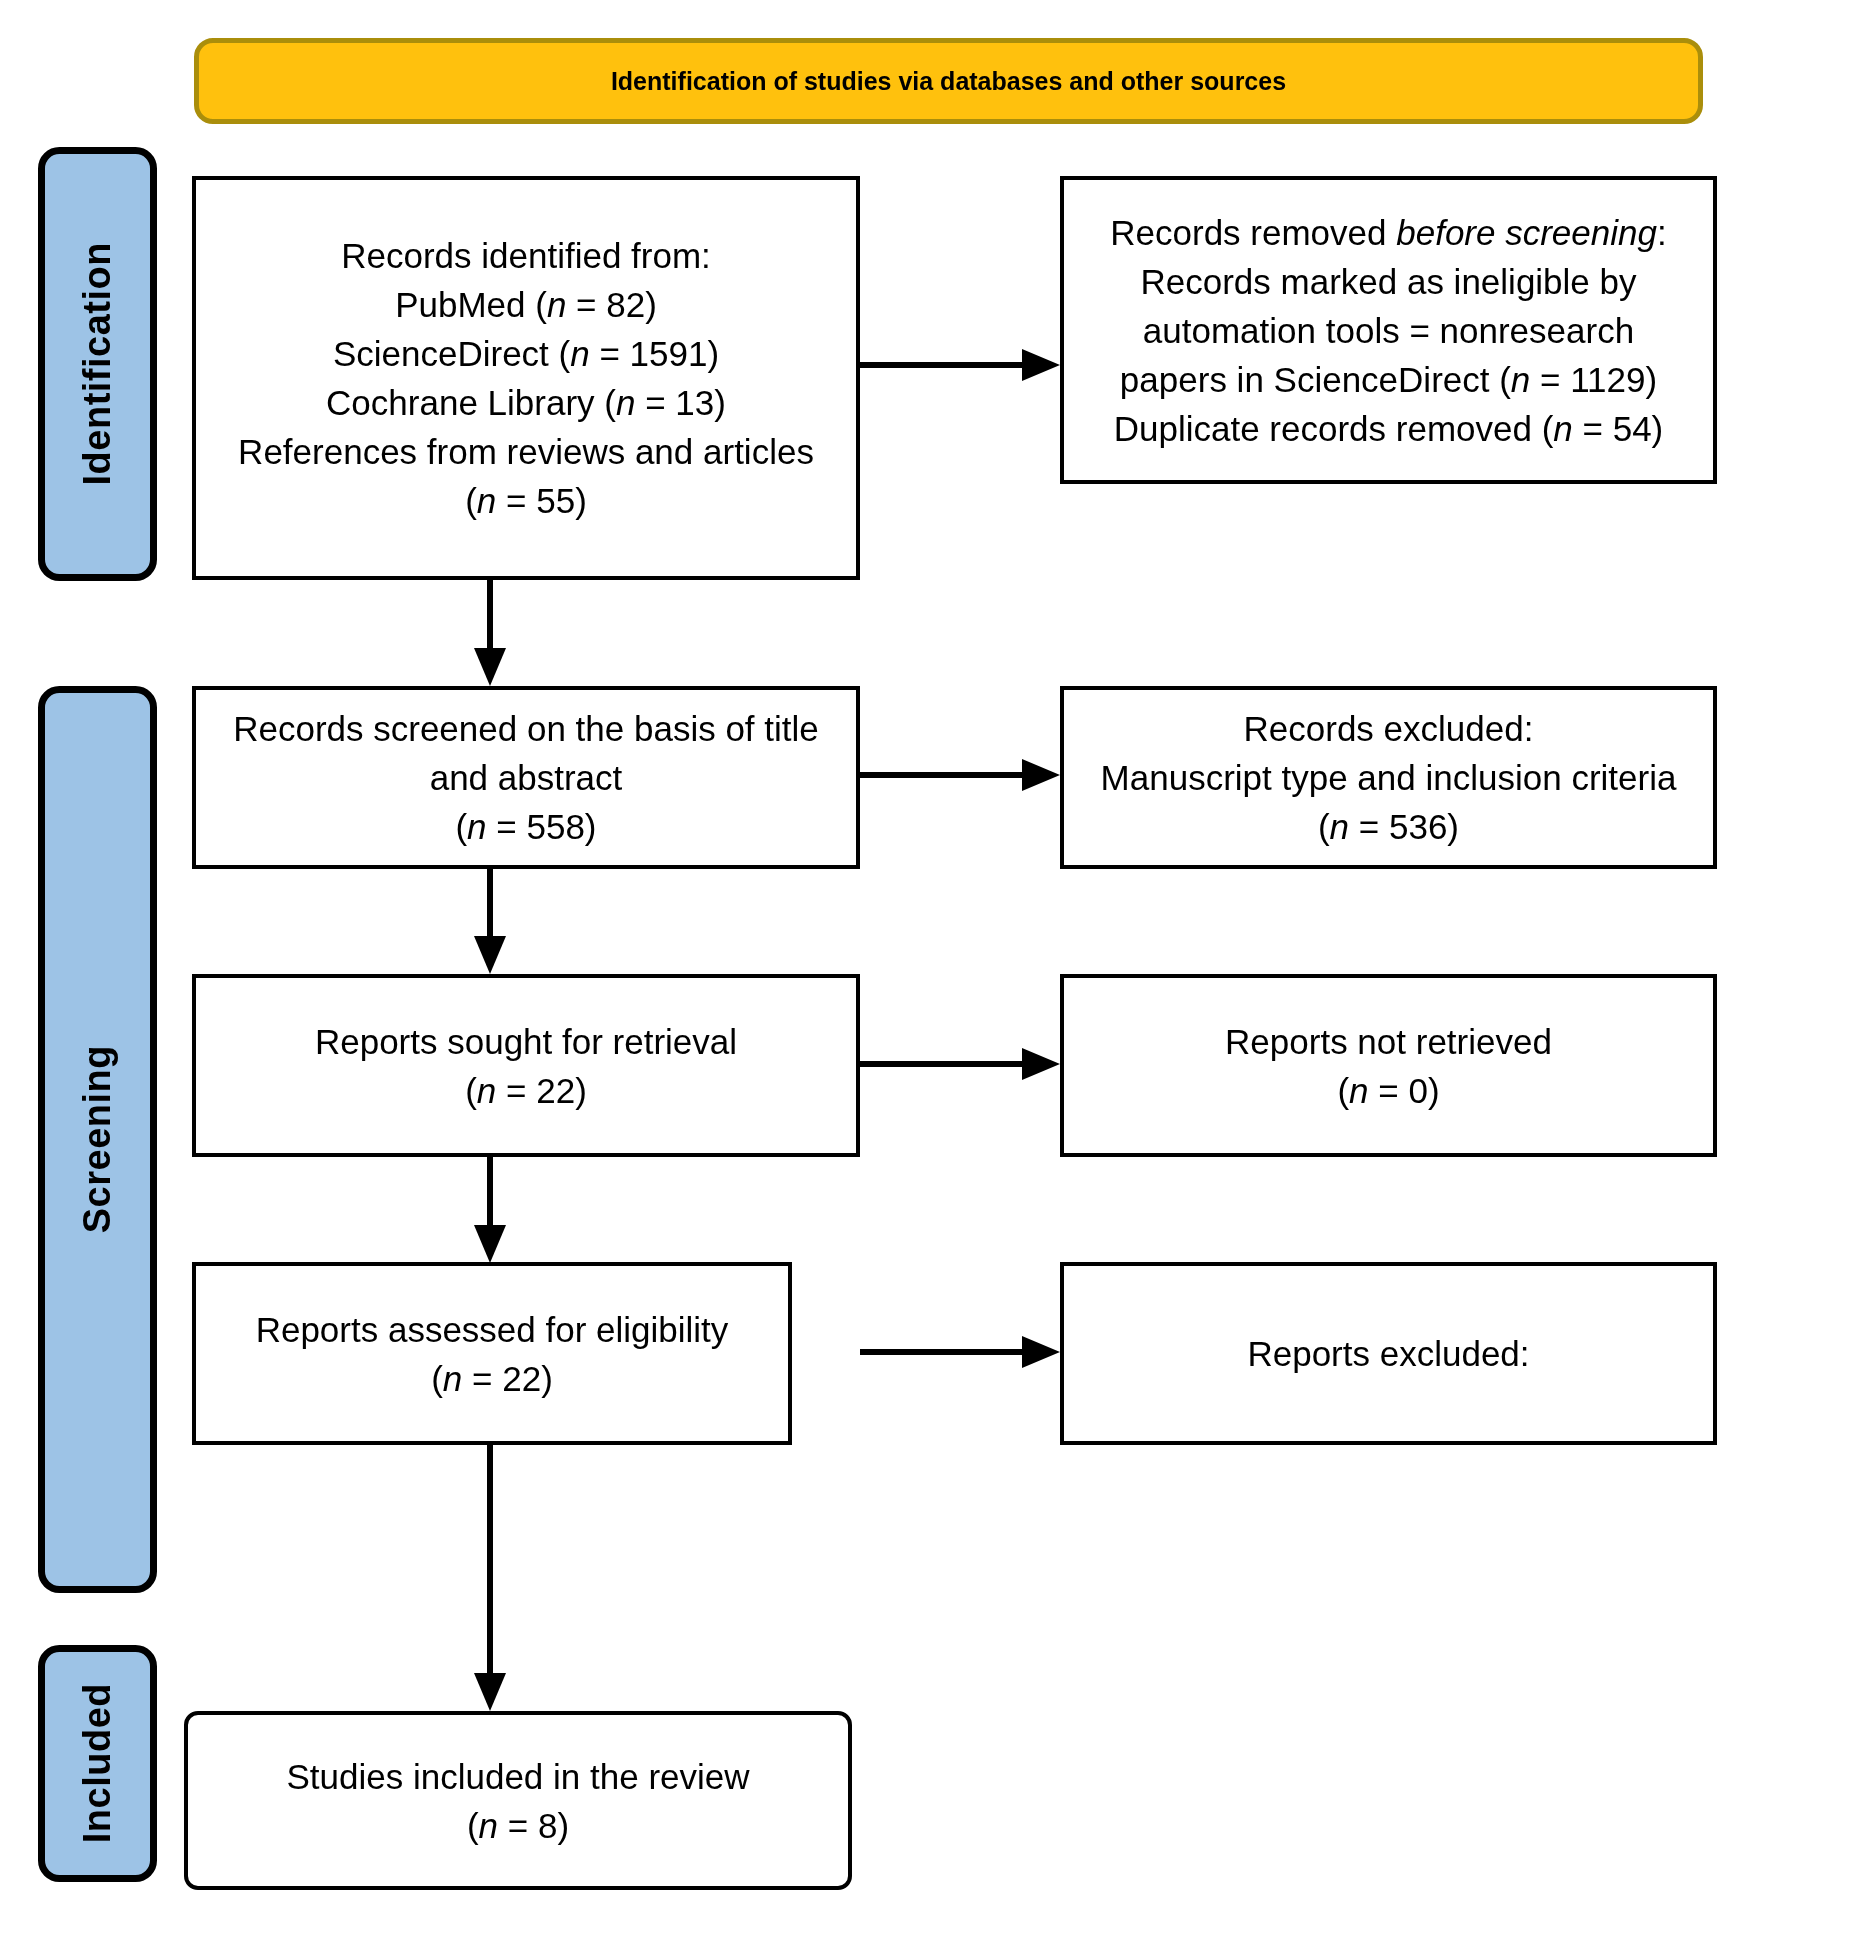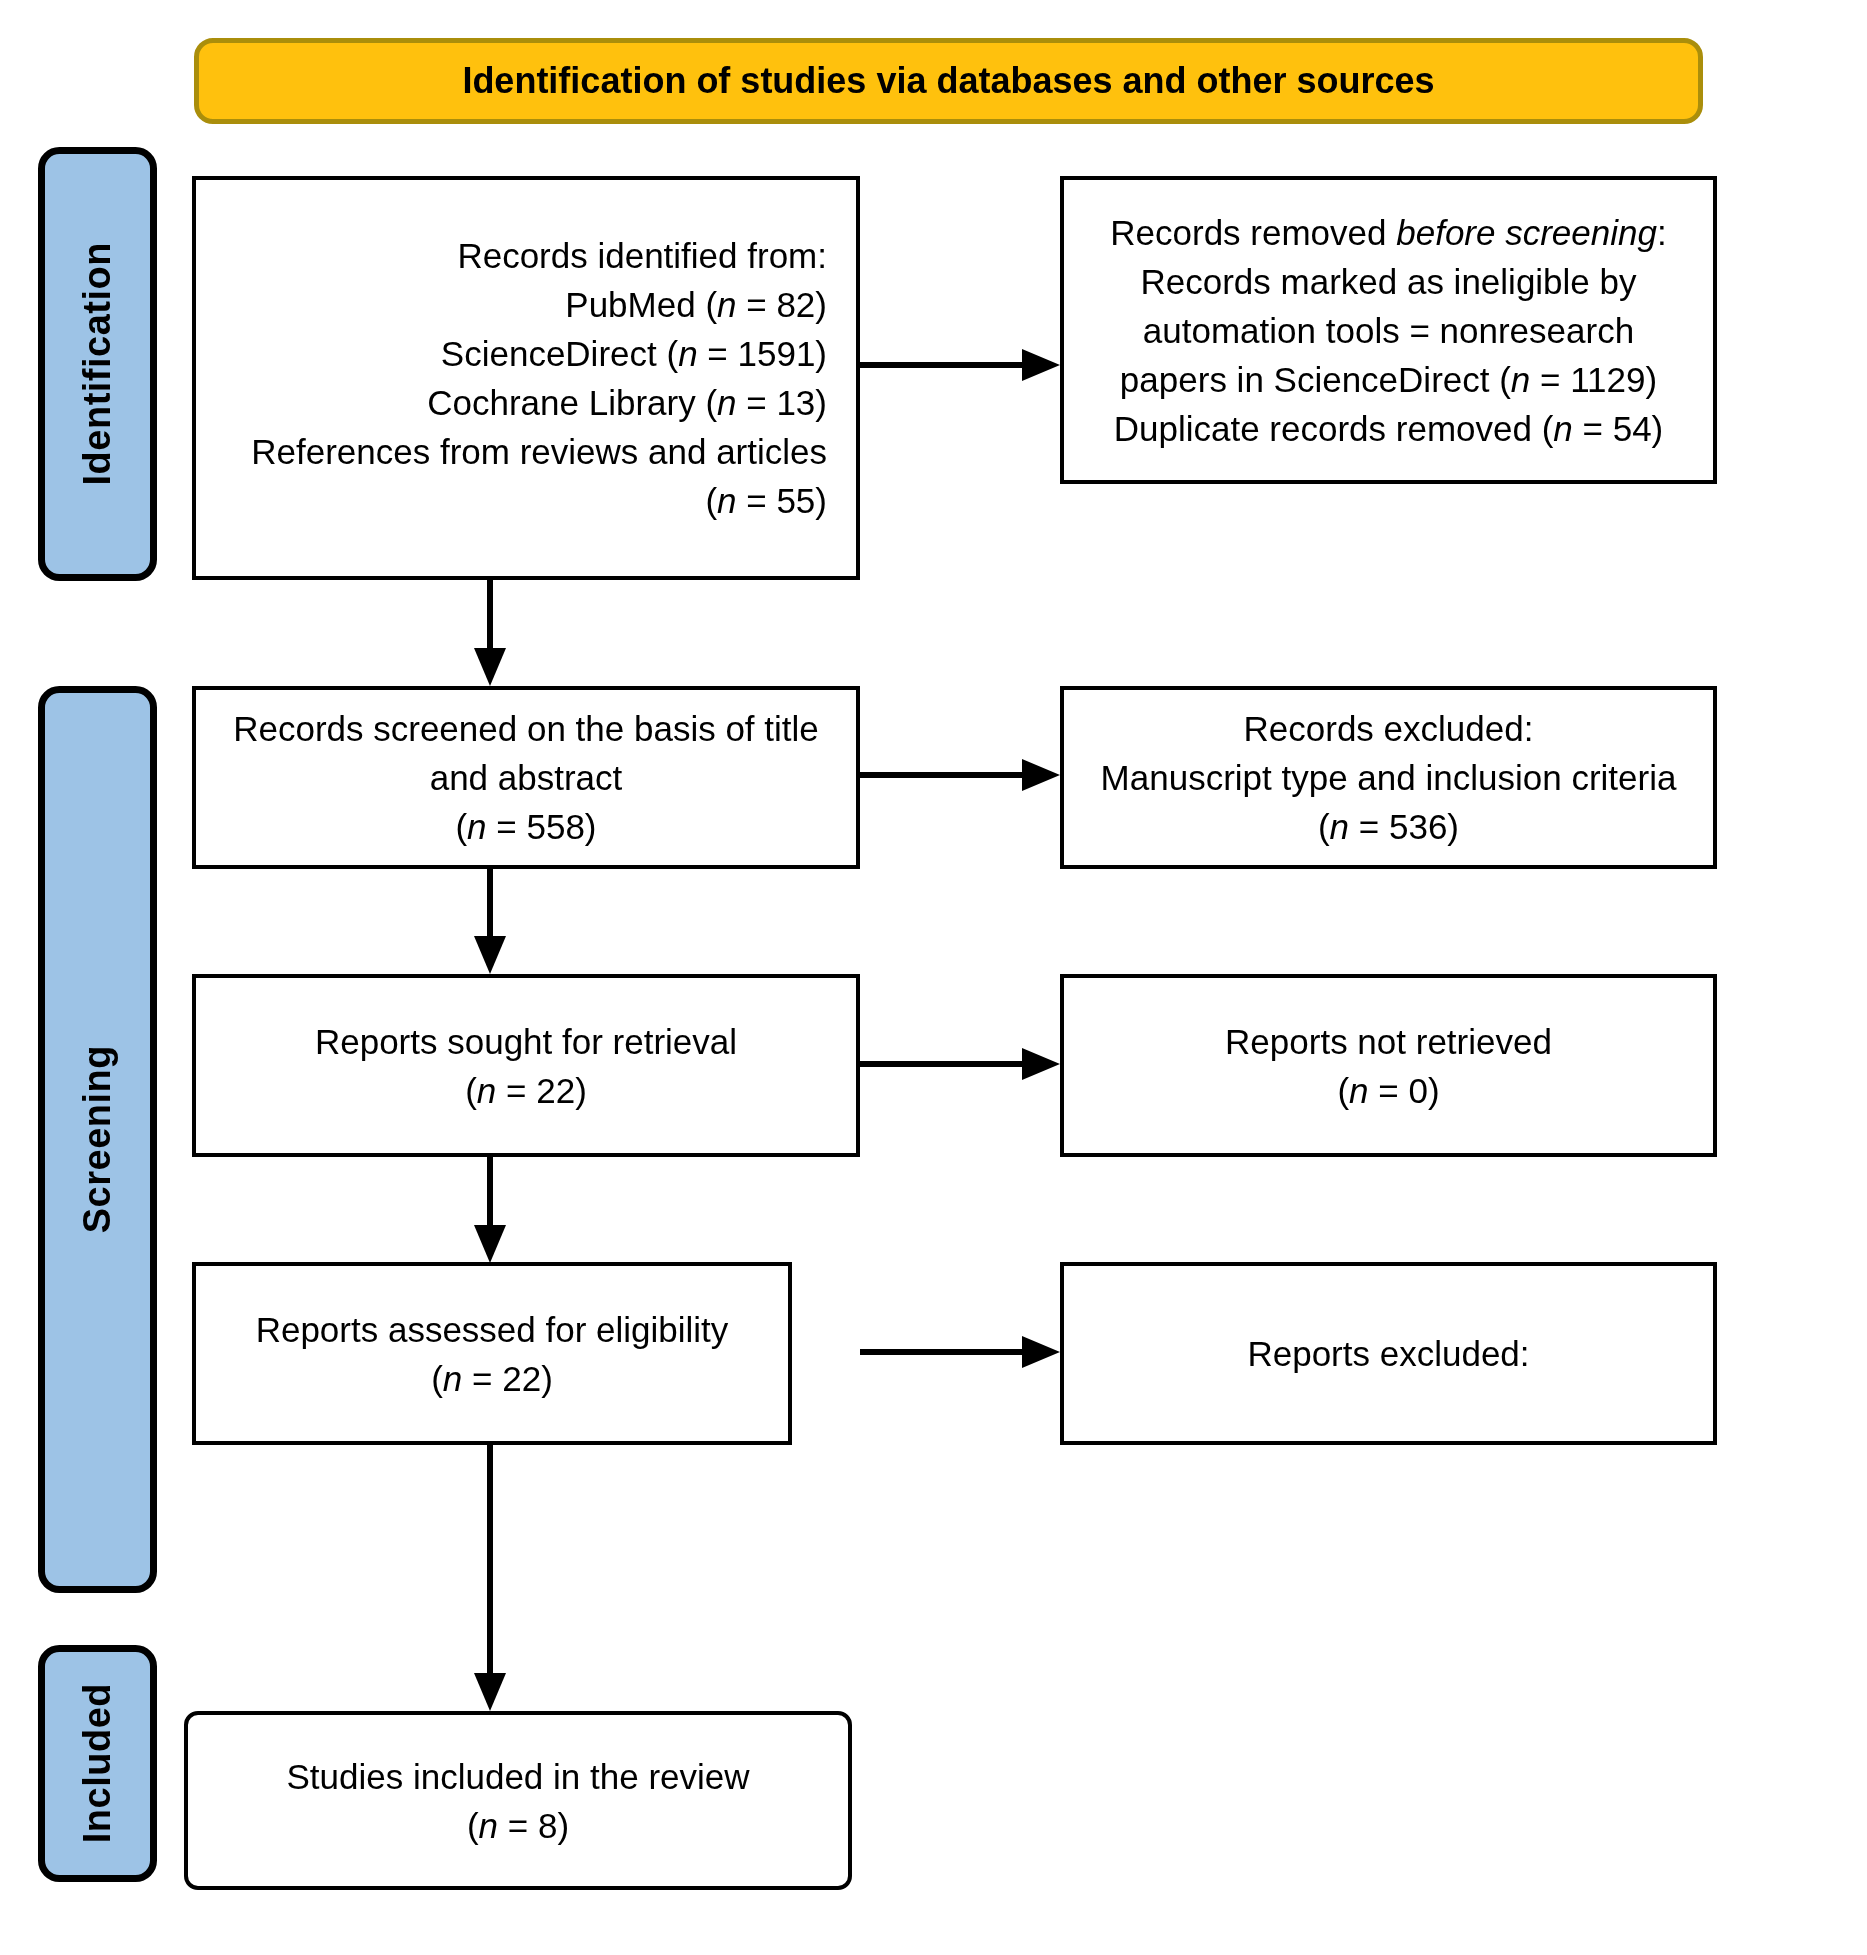--- a/index.html
+++ b/index.html
@@ -15,21 +15,21 @@
   
   .title-bar {
     position: absolute;
     left: 194px; top: 38px;
     width: 1509px; height: 86px;
     background: var(--title-fill, #FFC10D);
     border: 5.3px solid var(--title-border, #AA8E0B);
     border-radius: 19px;
     box-sizing: border-box;
     display: flex; align-items: center; justify-content: center;
-    font-size: 36px; font-weight: bold;
+    font-size: 25px; font-weight: bold;
     text-align: center;
   }
 
   
   .stage {
     position: absolute;
     left: 38px; width: 119px;
     background: var(--stage-fill, #9DC3E6);
     border: 7.5px solid var(--line-color, #000);
     border-radius: 21.4px;
@@ -51,21 +51,21 @@
   .box {
     position: absolute;
     background: #ffffff;
     border: 4.8px solid var(--line-color, #000);
     box-sizing: border-box;
     display: flex; flex-direction: column; justify-content: center;
     text-align: center;
     font-size: 35px; line-height: 1.4;
     padding: 0 29px;
   }
-  #box-records-identified    { left: 192px;  top: 176px;  width: 668px; height: 404px; text-align: right; }
+  #box-records-identified    { left: 192px;  top: 176px;  width: 668px; height: 404px; }
   #box-records-removed       { left: 1060px; top: 176px;  width: 657px; height: 308px; }
   #box-records-screened      { left: 192px;  top: 686px; width: 668px; height: 183px; }
   #box-records-excluded      { left: 1060px; top: 686px; width: 657px; height: 183px; }
   #box-reports-sought        { left: 192px;  top: 974px; width: 668px; height: 183px; }
   #box-reports-not-retrieved { left: 1060px; top: 974px; width: 657px; height: 183px; }
   #box-reports-assessed      { left: 192px;  top: 1262px; width: 600px; height: 183px; }
   #box-reports-excluded      { left: 1060px; top: 1262px; width: 657px; height: 183px; }
   #box-studies-included      { left: 184px;  top: 1711px; width: 668px; height: 179px; border-radius: 14px; }
 
   

